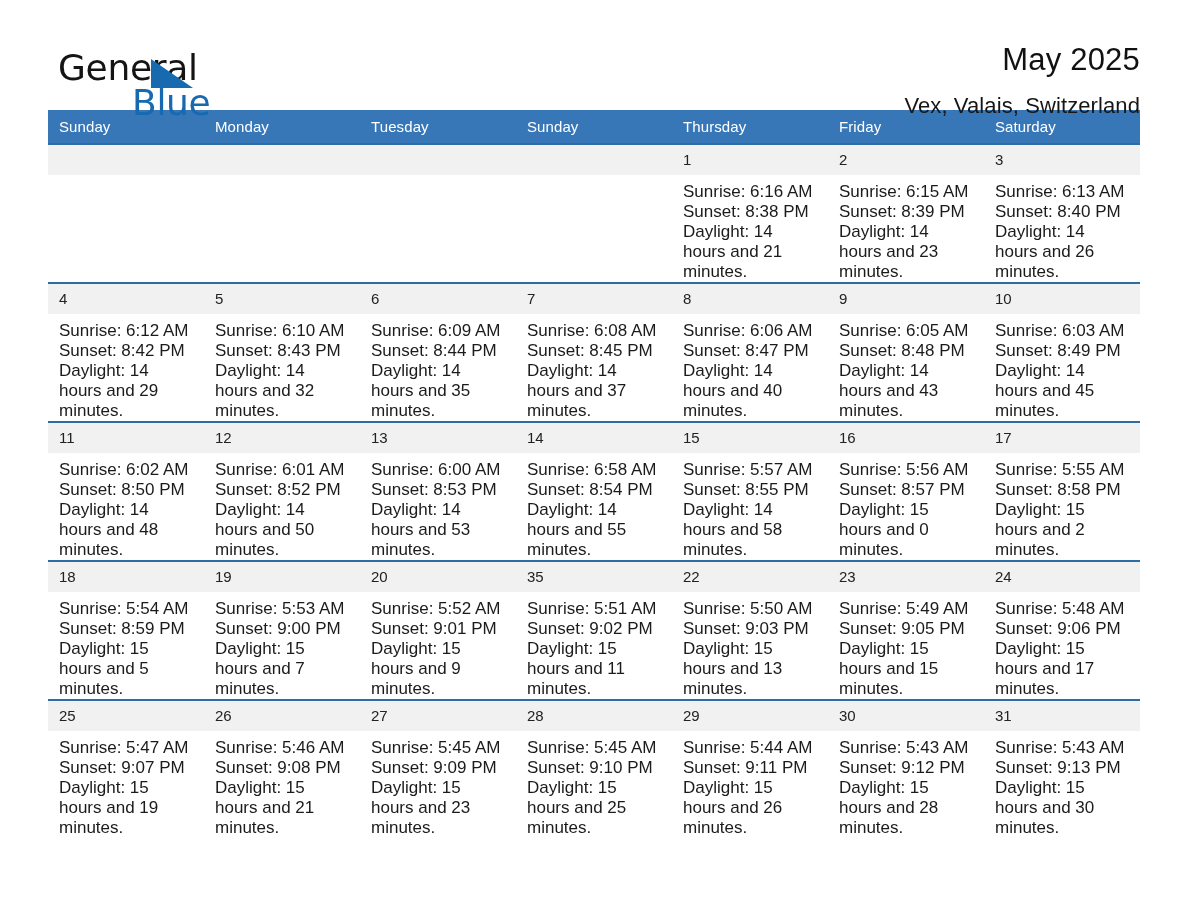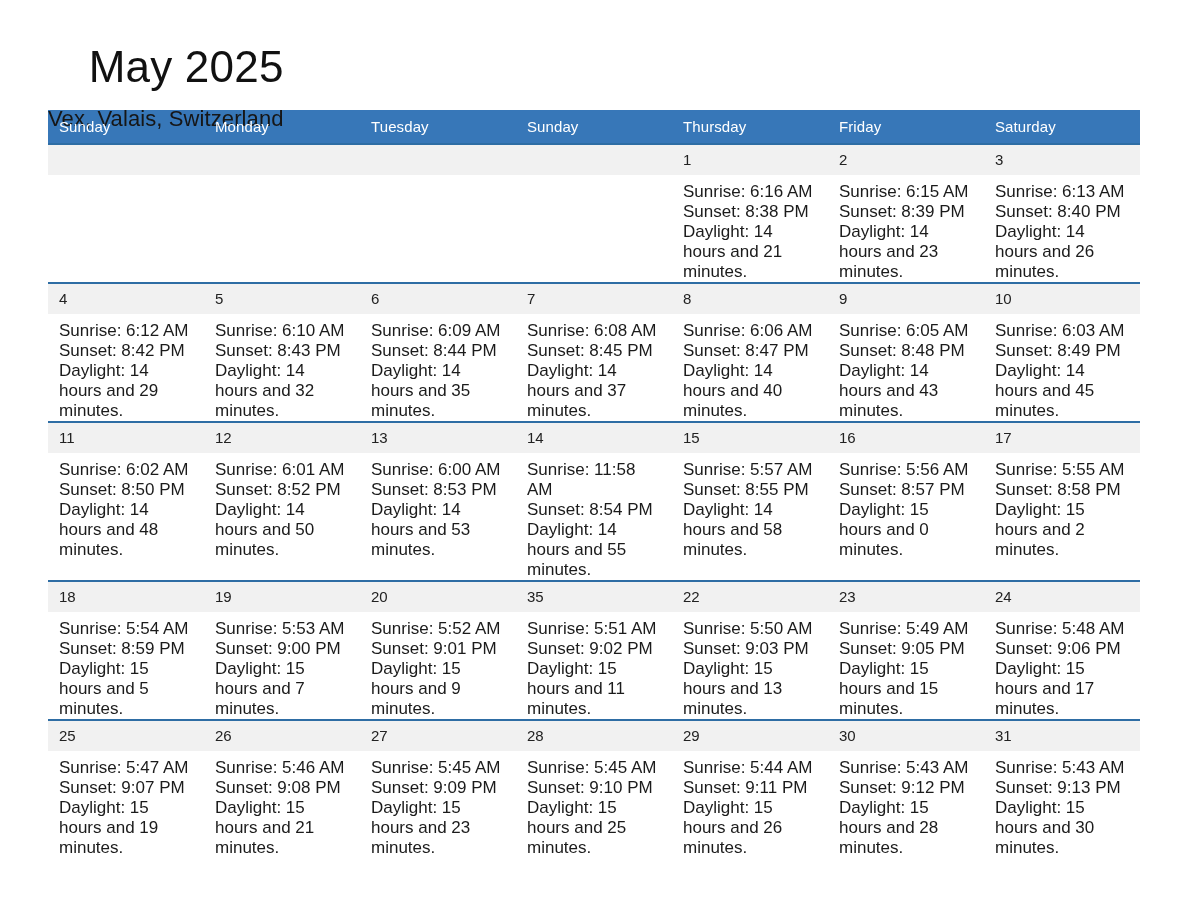--- a/index.html
+++ b/index.html
@@ -65,21 +65,21 @@
     letter-spacing: -0.3px;
     color: #1769b0;
     font-family: "DejaVu Sans", sans-serif;
     font-weight: 400;
   }
   .title-block {
     text-align: right;
     padding-top: 2px;
   }
   .month-title {
-    font-size: 44px;
+    font-size: 31px;
     font-weight: 400;
     color: #111111;
     line-height: 1.05;
     letter-spacing: 0.2px;
   }
   .location {
     font-size: 22px;
     font-weight: 400;
     color: #161616;
     margin-top: 16px;
@@ -138,20 +138,25 @@
     background: #f1f1f1;
   }
 </style>
 </head>
 <body>
 
 <div class="page">
 
   <div class="header">
 
+    <div class="brand">
+      <span class="brand-general">General</span>
+      <span class="brand-triangle"></span>
+      <span class="brand-blue">Blue</span>
+    </div>
 
     <div class="title-block">
       <div class="month-title">May 2025</div>
       <div class="location">Vex, Valais, Switzerland</div>
     </div>
 
   </div>
 
   <table class="calendar">
     <thead>
@@ -283,21 +288,21 @@
             <div class="daynum">13</div>
             <div class="cell-body">
               <div>Sunrise: 6:00 AM</div>
               <div>Sunset: 8:53 PM</div>
               <div>Daylight: 14 hours and 53 minutes.</div>
             </div>
           </td>
           <td class="cell">
             <div class="daynum">14</div>
             <div class="cell-body">
-              <div>Sunrise: 11:58 AM</div>
+              <div>Sunrise: 6:58 AM</div>
               <div>Sunset: 8:54 PM</div>
               <div>Daylight: 14 hours and 55 minutes.</div>
             </div>
           </td>
           <td class="cell">
             <div class="daynum">15</div>
             <div class="cell-body">
               <div>Sunrise: 5:57 AM</div>
               <div>Sunset: 8:55 PM</div>
               <div>Daylight: 14 hours and 58 minutes.</div>

